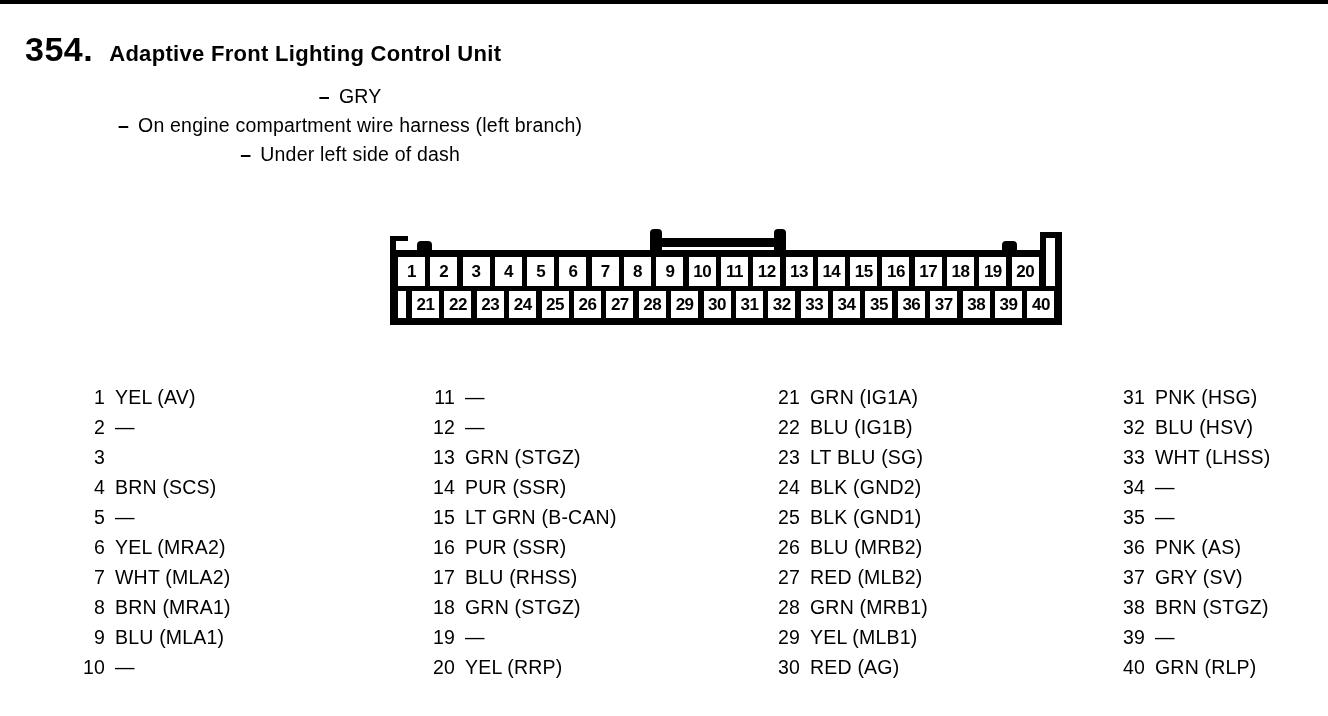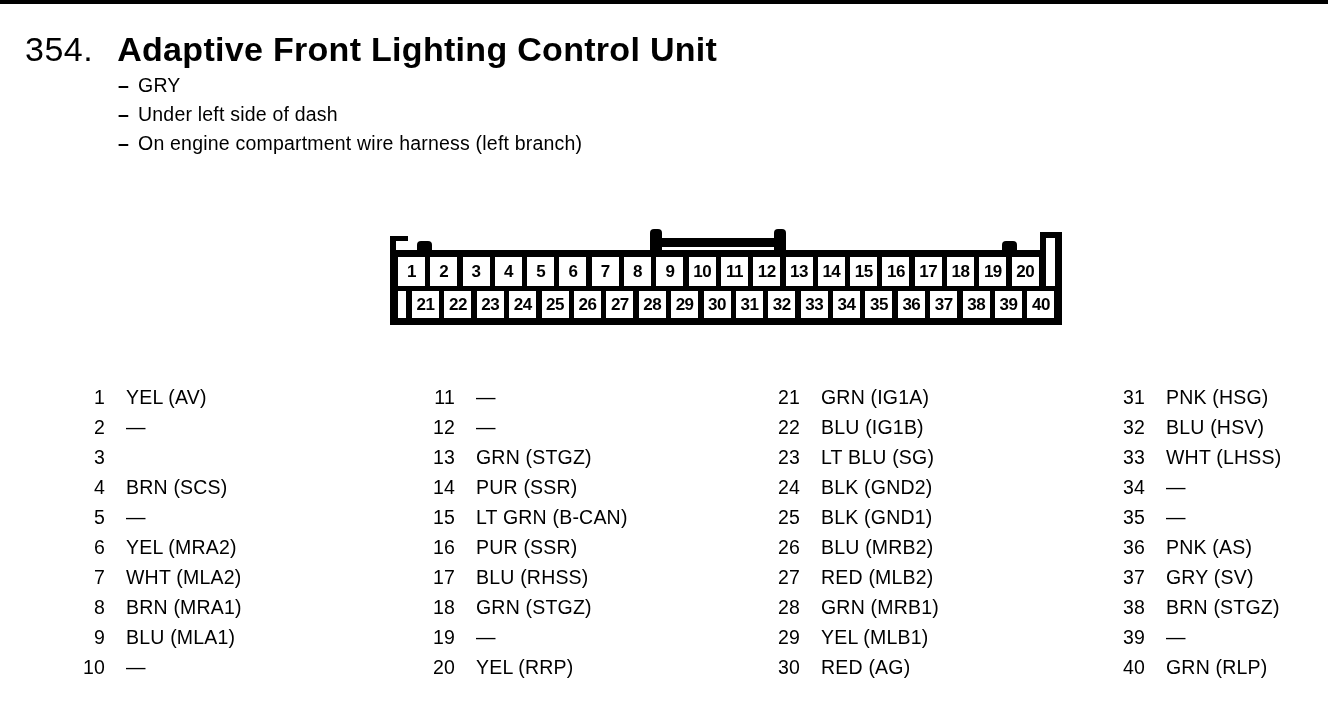--- a/index.html
+++ b/index.html
@@ -22,33 +22,33 @@
   
   .header {
     position: absolute;
     left: 25px; top: 30px;
     display: flex;
     align-items: baseline;
     white-space: nowrap;
   }
   .sec-num {
     font-size: 34px;
-    font-weight: 400;
+    font-weight: 700;
     letter-spacing: 0.5px;
   }
   .sec-title {
-    font-size: 34px;
+    font-size: 22px;
     font-weight: 700;
-    margin-left: 24px;
+    margin-left: 16px;
     letter-spacing: 0.3px;
   }
   
   .notes {
     position: absolute;
-    left: 118px; top: 71px;
+    left: 118px; top: 82px; text-align: center;
   }
   .note {
     height: 29px;
     line-height: 29px;
     font-size: 19.5px;
     letter-spacing: 0.2px;
     white-space: nowrap;
   }
   .note-dash { font-weight: 700; margin-right: 9px; }
   
@@ -110,21 +110,21 @@
     white-space: nowrap;
   }
   .pin-num {
     width: 34px;
     text-align: right;
     font-size: 19.5px;
     letter-spacing: 0.2px;
     flex: 0 0 auto;
   }
   .pin-label {
-    margin-left: 21px;
+    margin-left: 10px;
     font-size: 19.5px;
     letter-spacing: 0.2px;
   }
 </style>
 </head>
 <body>
 
 <div class="page">
 
   <div class="top-rule"></div>
@@ -134,25 +134,25 @@
     <span class="sec-title">Adaptive Front Lighting Control Unit</span>
   </div>
 
   <div class="notes">
 
       <div class="note">
         <span class="note-dash">–</span><span class="note-text">GRY</span>
       </div>
 
       <div class="note">
+        <span class="note-dash">–</span><span class="note-text">On engine compartment wire harness (left branch)</span>
+      </div>
+
+      <div class="note">
         <span class="note-dash">–</span><span class="note-text">Under left side of dash</span>
-      </div>
-
-      <div class="note">
-        <span class="note-dash">–</span><span class="note-text">On engine compartment wire harness (left branch)</span>
       </div>
     </div>
 
   <div class="connector">
     <div class="latch-left">
       <div class="notch"></div>
     </div>
     <div class="bump bump-left"></div>
     <div class="handle-post post-l"></div>
     <div class="handle-bar"></div>

